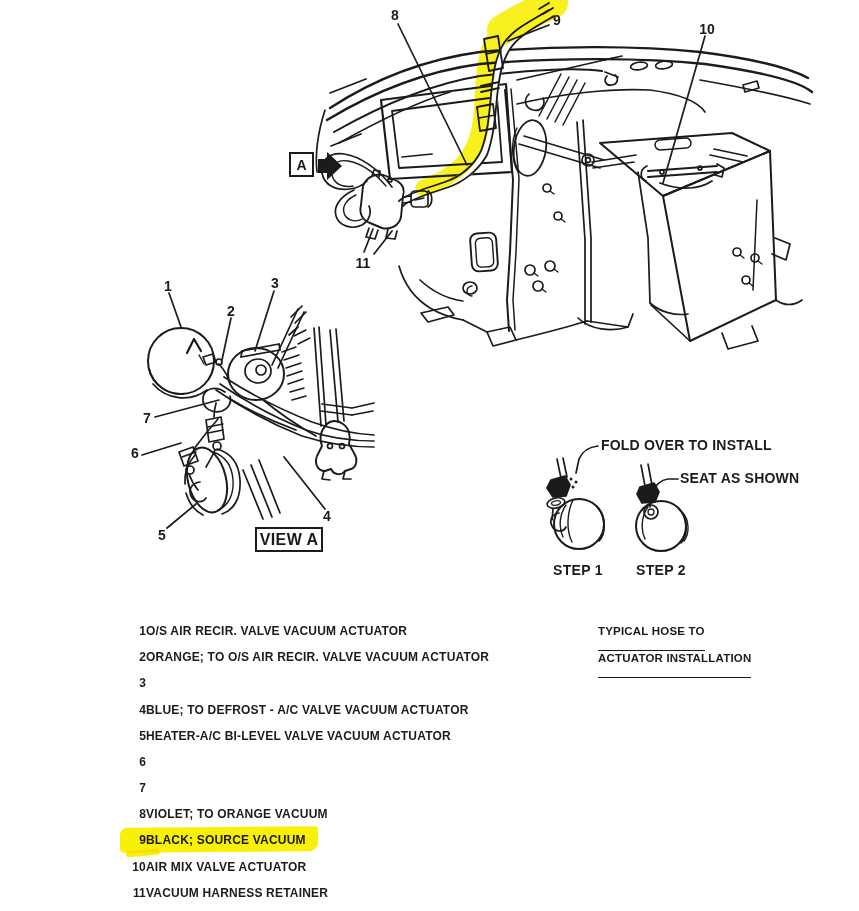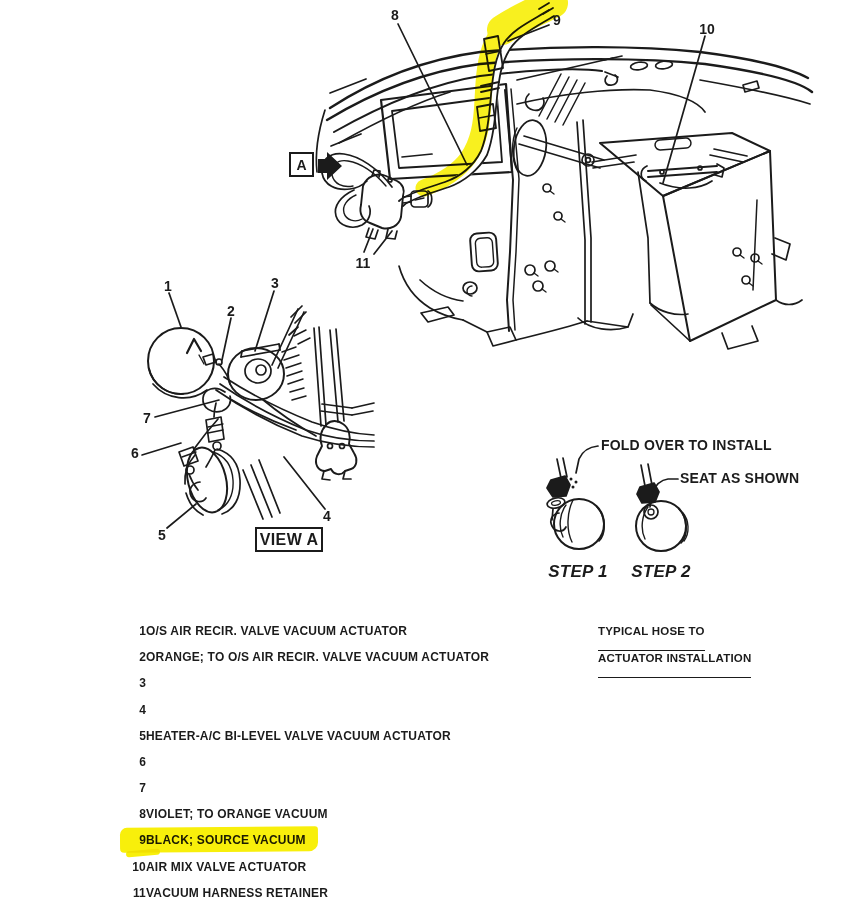--- a/index.html
+++ b/index.html
@@ -1,21 +1,21 @@
 <!DOCTYPE html>
 <html><head>
 <meta charset="utf-8">
 <style>
   html,body{margin:0;padding:0;background:#fff;}
   .stage{position:relative;width:859px;height:911px;background:#fff;overflow:hidden;
          font-family:"Liberation Sans","DejaVu Sans",sans-serif;color:#1b1b1b;}
   .art{position:absolute;left:0;top:0;}
   .callout{position:absolute;transform:translate(-50%,-50%);font-weight:bold;font-size:14px;color:#1b1b1b;}
   .note{position:absolute;font-weight:bold;font-size:14px;letter-spacing:.2px;white-space:nowrap;}
-  .steplab{position:absolute;transform:translate(-50%,0);font-weight:bold;font-size:17px;letter-spacing:.3px;font-style:italic;}
+  .steplab{position:absolute;transform:translate(-50%,0);font-weight:bold;font-size:14px;letter-spacing:.3px;}
   .viewbox{position:absolute;left:217px;top:527px;width:64px;height:21px;border:2.2px solid #1b1b1b;
            display:flex;align-items:center;justify-content:center;font-weight:bold;font-size:16px;letter-spacing:.4px;margin-left:38px;}
   .amark{position:absolute;left:289px;top:152px;width:21px;height:21px;border:2.4px solid #1b1b1b;
          display:flex;align-items:center;justify-content:center;font-weight:bold;font-size:14px;}
   .caption{position:absolute;left:598px;top:625px;font-weight:bold;font-size:11.5px;letter-spacing:.2px;}
   .caption div{border-bottom:1.6px solid #1b1b1b;padding-bottom:13px;margin-bottom:1px;display:table;white-space:nowrap;}
   .legend{position:absolute;left:0;top:0;width:859px;height:911px;}
   .lrow{position:absolute;left:118px;display:flex;align-items:baseline;font-weight:bold;font-size:12px;
         letter-spacing:.2px;z-index:0;white-space:nowrap;}
   .lnum{display:inline-block;width:28px;text-align:right;}
@@ -349,20 +349,21 @@
   </div>
   <div class="lrow" style="top:650px">
     <span class="lnum">2</span>
     <span class="ltxt">ORANGE; TO O/S AIR RECIR. VALVE VACUUM ACTUATOR</span>
   </div>
   <div class="lrow" style="top:676px">
     <span class="lnum">3</span>
   </div>
   <div class="lrow" style="top:703px">
     <span class="lnum">4</span>
+    <span class="ltxt">BLUE; TO DEFROST - A/C VALVE VACUUM ACTUATOR</span>
   </div>
   <div class="lrow" style="top:729px">
     <span class="lnum">5</span>
     <span class="ltxt">HEATER-A/C BI-LEVEL VALVE VACUUM ACTUATOR</span>
   </div>
   <div class="lrow" style="top:755px">
     <span class="lnum">6</span>
   </div>
   <div class="lrow" style="top:781px">
     <span class="lnum">7</span>

